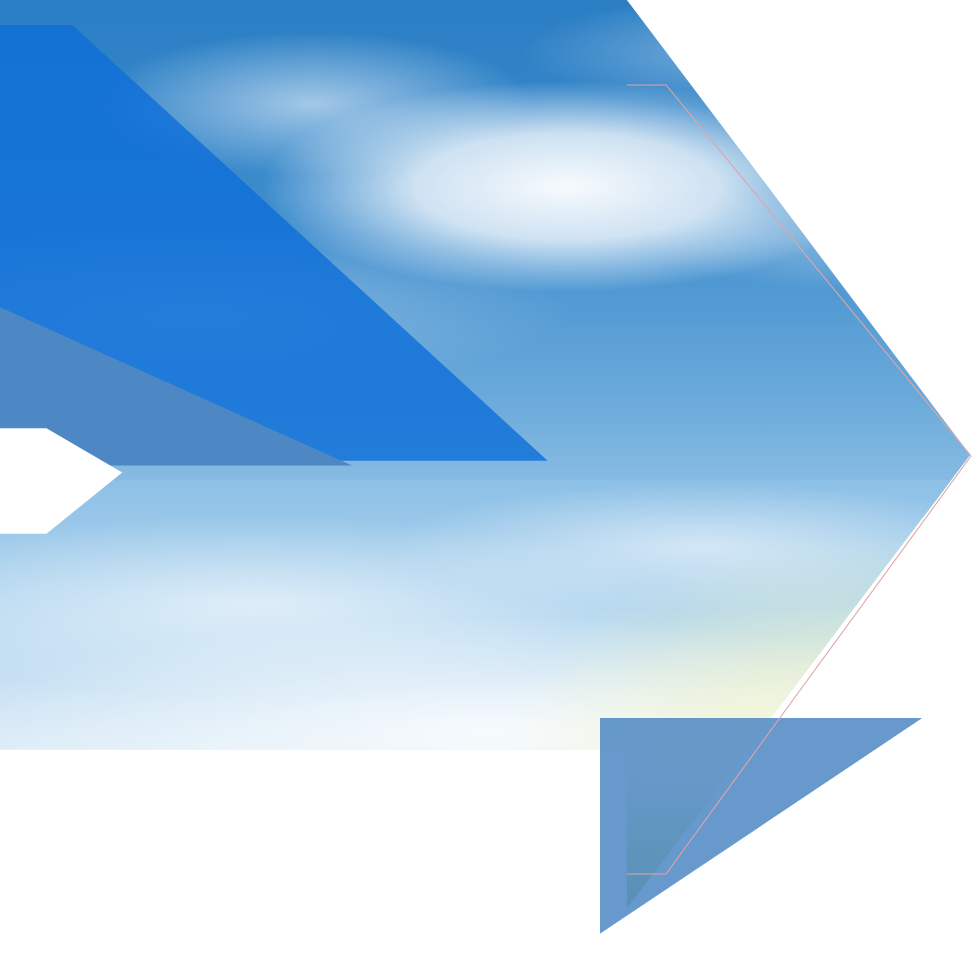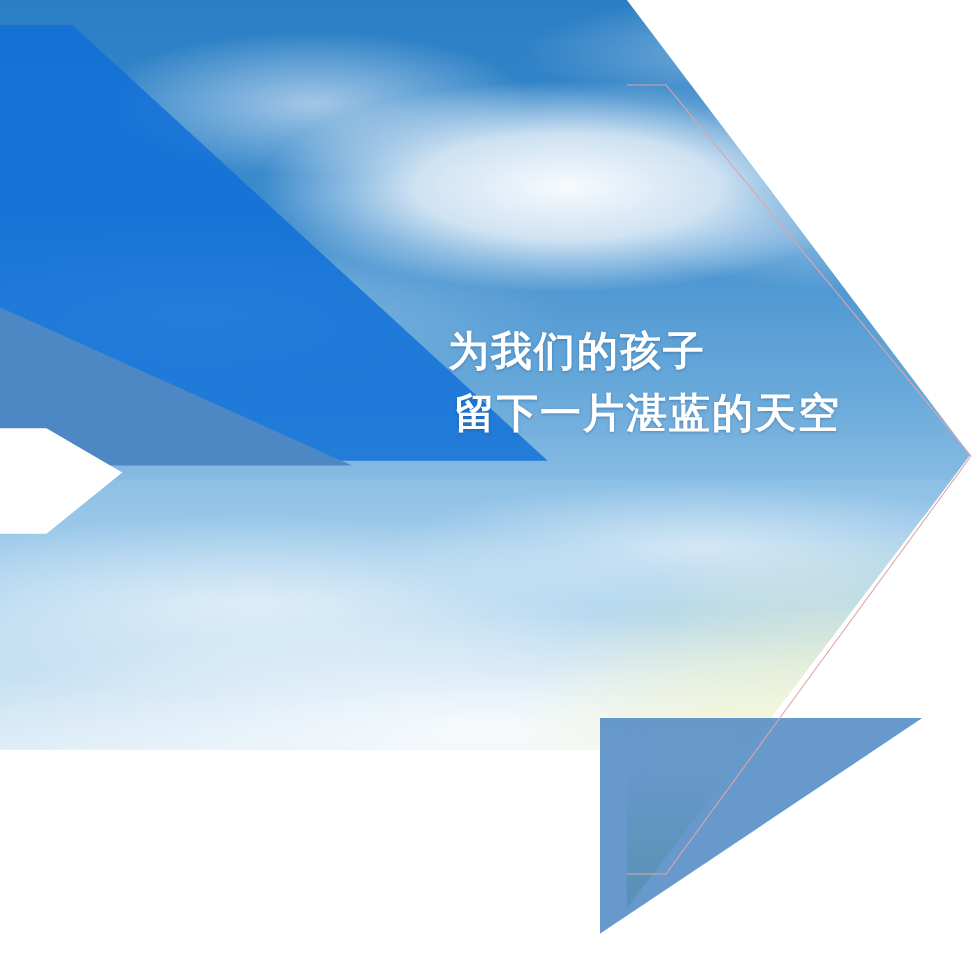--- a/index.html
+++ b/index.html
@@ -321,18 +321,14 @@
 
   <div class="shape chev-blue"></div>
   <div class="shape chev-steel"></div>
   <div class="shape chev-white-notch"></div>
   <div class="shape chev-lower"></div>
 
   <svg class="pink-outline" viewBox="0 0 978 960" preserveAspectRatio="none">
     <polyline points="627,85 666,85 971,456 666,874 627,874" fill="none" stroke="#e0a5a5" stroke-width="1.1"></polyline>
   </svg>
 
-  <div class="headline">
-    <span class="line1">为我们的孩子</span>
-    <span class="line2">留下一片湛蓝的天空</span>
-  </div>
 
 </div>
 
 </body></html>

